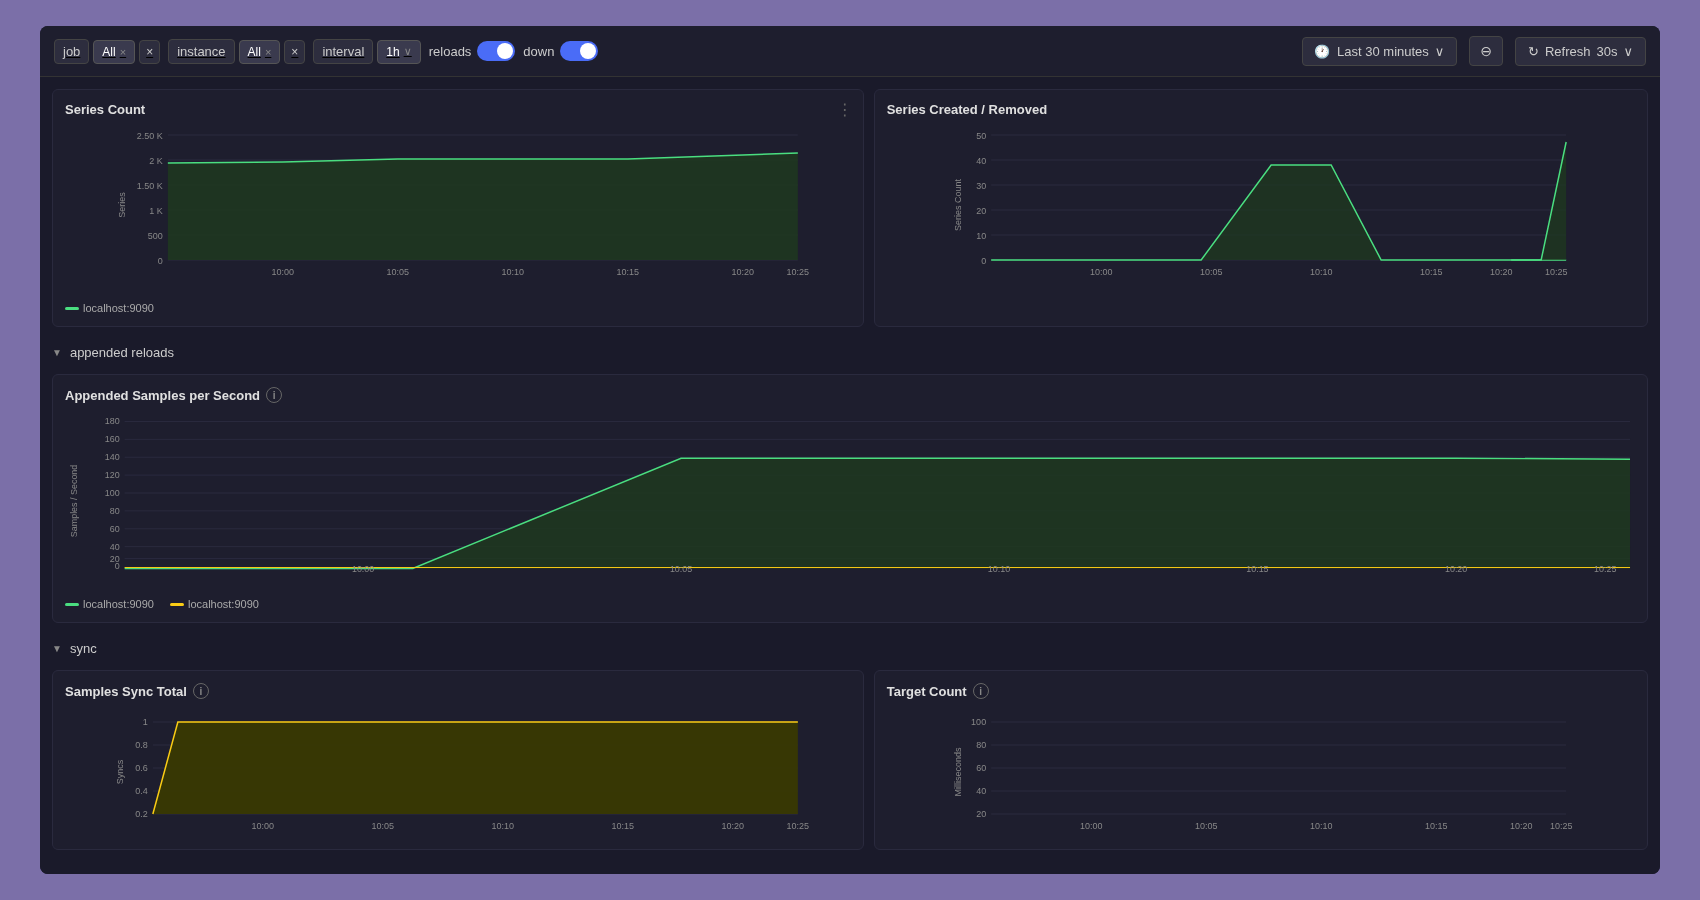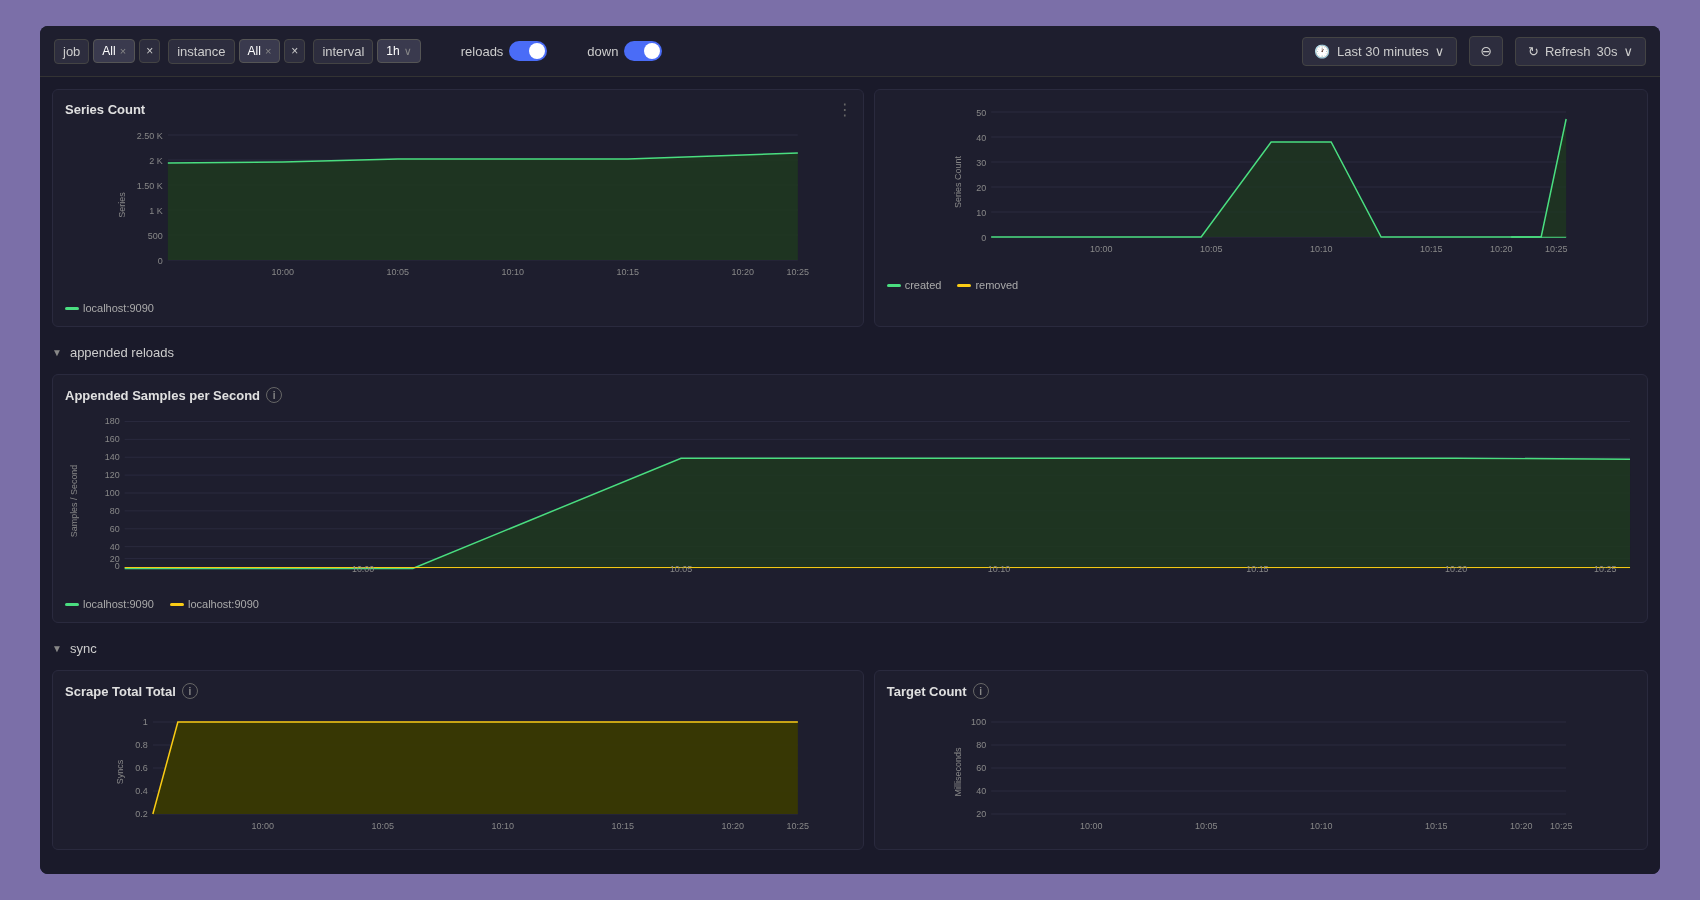--- a/index.html
+++ b/index.html
@@ -21,22 +21,23 @@
       background: #1e1e2e;
       display: flex;
       align-items: center;
       padding: 10px 14px;
       gap: 8px;
       border-bottom: 1px solid #333;
       flex-wrap: wrap;
     }
     .filter-group {
       display: flex;
-      align-items: center;
+      align-items: flex-end;
       gap: 4px;
+      text-decoration: underline;
     }
     .filter-label {
       color: #ccc;
       font-size: 13px;
       background: #2d2d3e;
       padding: 4px 8px;
       border-radius: 4px;
       border: 1px solid #444;
     }
     .filter-tag {
@@ -65,21 +66,20 @@
       cursor: pointer;
     }
     .toggle-group {
       display: flex;
       align-items: center;
       gap: 6px;
     }
     .toggle-label {
       color: #ccc;
       font-size: 13px;
-      margin-left: 32px;
     }
     .toggle {
       width: 38px;
       height: 20px;
       background: #4a6cf7;
       border-radius: 10px;
       position: relative;
       cursor: pointer;
     }
     .toggle::after {
@@ -331,20 +331,21 @@
         </div>
         <div class="chart-legend">
           <div class="legend-item">
             <div class="legend-dot" style="background:#4ade80"></div>
             <span>localhost:9090</span>
           </div>
         </div>
       </div>
 
       <div class="chart-card">
+        <div class="chart-title">Series Created / Removed</div>
         <div class="chart-area">
           <svg class="chart-svg" height="155" viewBox="0 0 620 155">
 
             <line x1="40" y1="10" x2="615" y2="10" stroke="#2a2a3e" stroke-width="1"></line>
             <line x1="40" y1="35" x2="615" y2="35" stroke="#2a2a3e" stroke-width="1"></line>
             <line x1="40" y1="60" x2="615" y2="60" stroke="#2a2a3e" stroke-width="1"></line>
             <line x1="40" y1="85" x2="615" y2="85" stroke="#2a2a3e" stroke-width="1"></line>
             <line x1="40" y1="110" x2="615" y2="110" stroke="#2a2a3e" stroke-width="1"></line>
             <line x1="40" y1="135" x2="615" y2="135" stroke="#2a2a3e" stroke-width="1"></line>
 
@@ -363,30 +364,20 @@
             <polygon points="560,135 590,135 615,17 615,135" fill="#1e3a1e" opacity="0.7"></polygon>
             <polyline points="560,135 590,135 615,17" fill="none" stroke="#4ade80" stroke-width="1.5"></polyline>
 
             <text x="150" y="150" text-anchor="middle" class="axis-label">10:00</text>
             <text x="260" y="150" text-anchor="middle" class="axis-label">10:05</text>
             <text x="370" y="150" text-anchor="middle" class="axis-label">10:10</text>
             <text x="480" y="150" text-anchor="middle" class="axis-label">10:15</text>
             <text x="550" y="150" text-anchor="middle" class="axis-label">10:20</text>
             <text x="605" y="150" text-anchor="middle" class="axis-label">10:25</text>
           </svg>
-        </div>
-        <div class="chart-legend">
-          <div class="legend-item">
-            <div class="legend-dot" style="background:#4ade80"></div>
-            <span>created</span>
-          </div>
-          <div class="legend-item">
-            <div class="legend-dot" style="background:#facc15"></div>
-            <span>removed</span>
-          </div>
         </div>
       </div>
     </div>
 
     <div class="section-header">
       <span class="chevron">▼</span>
       <span>appended reloads</span>
     </div>
 
     <div class="charts-row">
@@ -449,21 +440,21 @@
 
     <div class="section-header">
       <span class="chevron">▼</span>
       <span>sync</span>
     </div>
 
     <div class="charts-row">
 
       <div class="chart-card chart-card-wide">
         <div class="chart-title">
-          <span>Scrape Total Total</span>
+          <span>Samples Sync Total</span>
           <span class="info-icon">i</span>
         </div>
         <div class="chart-area">
           <svg class="chart-svg" height="130" viewBox="0 0 690 130">
 
             <line x1="40" y1="15" x2="685" y2="15" stroke="#2a2a3e" stroke-width="1"></line>
             <line x1="40" y1="38" x2="685" y2="38" stroke="#2a2a3e" stroke-width="1"></line>
             <line x1="40" y1="61" x2="685" y2="61" stroke="#2a2a3e" stroke-width="1"></line>
             <line x1="40" y1="84" x2="685" y2="84" stroke="#2a2a3e" stroke-width="1"></line>
             <line x1="40" y1="107" x2="685" y2="107" stroke="#2a2a3e" stroke-width="1"></line>

